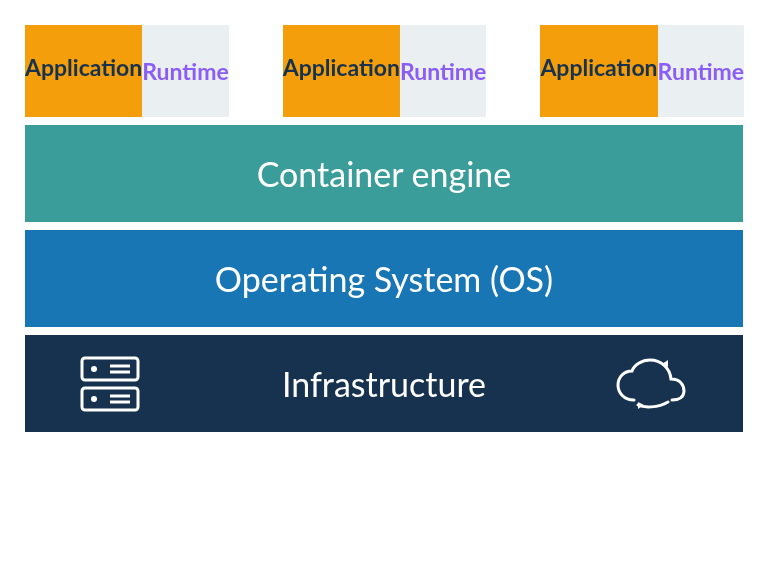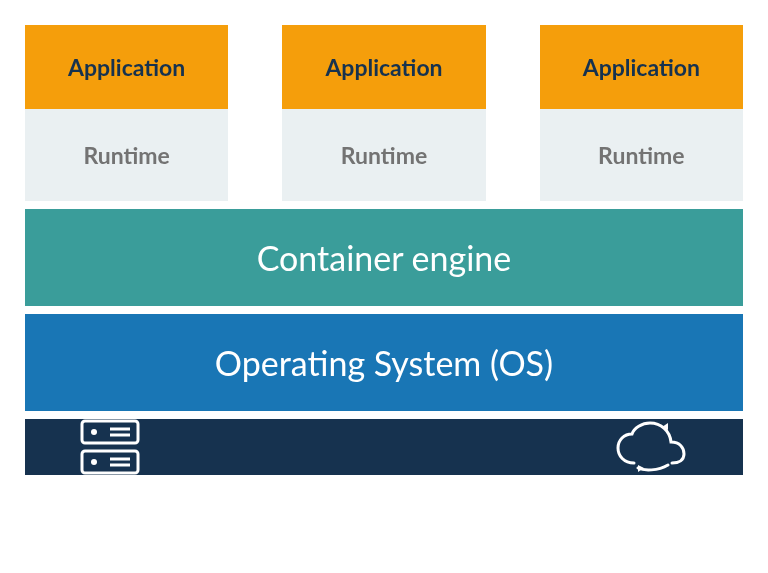--- a/index.html
+++ b/index.html
@@ -13,33 +13,32 @@
   }
   .columns {
     display: flex;
     justify-content: space-between;
     padding: 25px 25px 0 25px;
     gap: 54px;
   }
   .col {
     flex: 1;
     display: flex;
-    flex-direction: column;
   }
   .app {
     background: #f59e0b;
     color: #16324f;
     font-weight: 700;
     font-size: 23px;
     text-align: center;
     padding: 28px 0;
   }
   .runtime {
     background: #eaf0f2;
-    color: #737373;
+    color: #8b5cf6;
     font-weight: 700;
     font-size: 23px;
     text-align: center;
     padding: 32px 0;
   }
   .layers {
     padding: 8px 25px 25px 25px;
     display: flex;
     flex-direction: column;
     gap: 8px;
@@ -103,20 +102,21 @@
         <rect x="2" y="2" width="56" height="22" rx="3"></rect>
         <rect x="2" y="32" width="56" height="22" rx="3"></rect>
         <circle cx="14" cy="13" r="3" fill="#fff" stroke="none"></circle>
         <circle cx="14" cy="43" r="3" fill="#fff" stroke="none"></circle>
         <line x1="30" y1="10" x2="50" y2="10"></line>
         <line x1="30" y1="16" x2="50" y2="16"></line>
         <line x1="30" y1="40" x2="50" y2="40"></line>
         <line x1="30" y1="46" x2="50" y2="46"></line>
       </svg>
     </span>
+    <span>Infrastructure</span>
     <span class="icon-right">
       <svg width="74" height="52" viewBox="0 0 74 52" fill="none" stroke="#fff" stroke-width="3">
         <path d="M20 42 C10 42 4 35 4 27 C4 19 10 13 18 13 C20 7 28 2 36 2 C47 2 56 10 57 21 C66 21 70 27 70 33 C70 39 65 42 58 42" stroke-linecap="round"></path>
         <path d="M48 6 L54 2 L54 9" fill="#fff" stroke="none"></path>
         <path d="M30 47 L24 51 L24 44" fill="#fff" stroke="none"></path>
         <path d="M24 47 C30 50 44 50 54 44" stroke-linecap="round"></path>
       </svg>
     </span>
   </div>
 </div>

